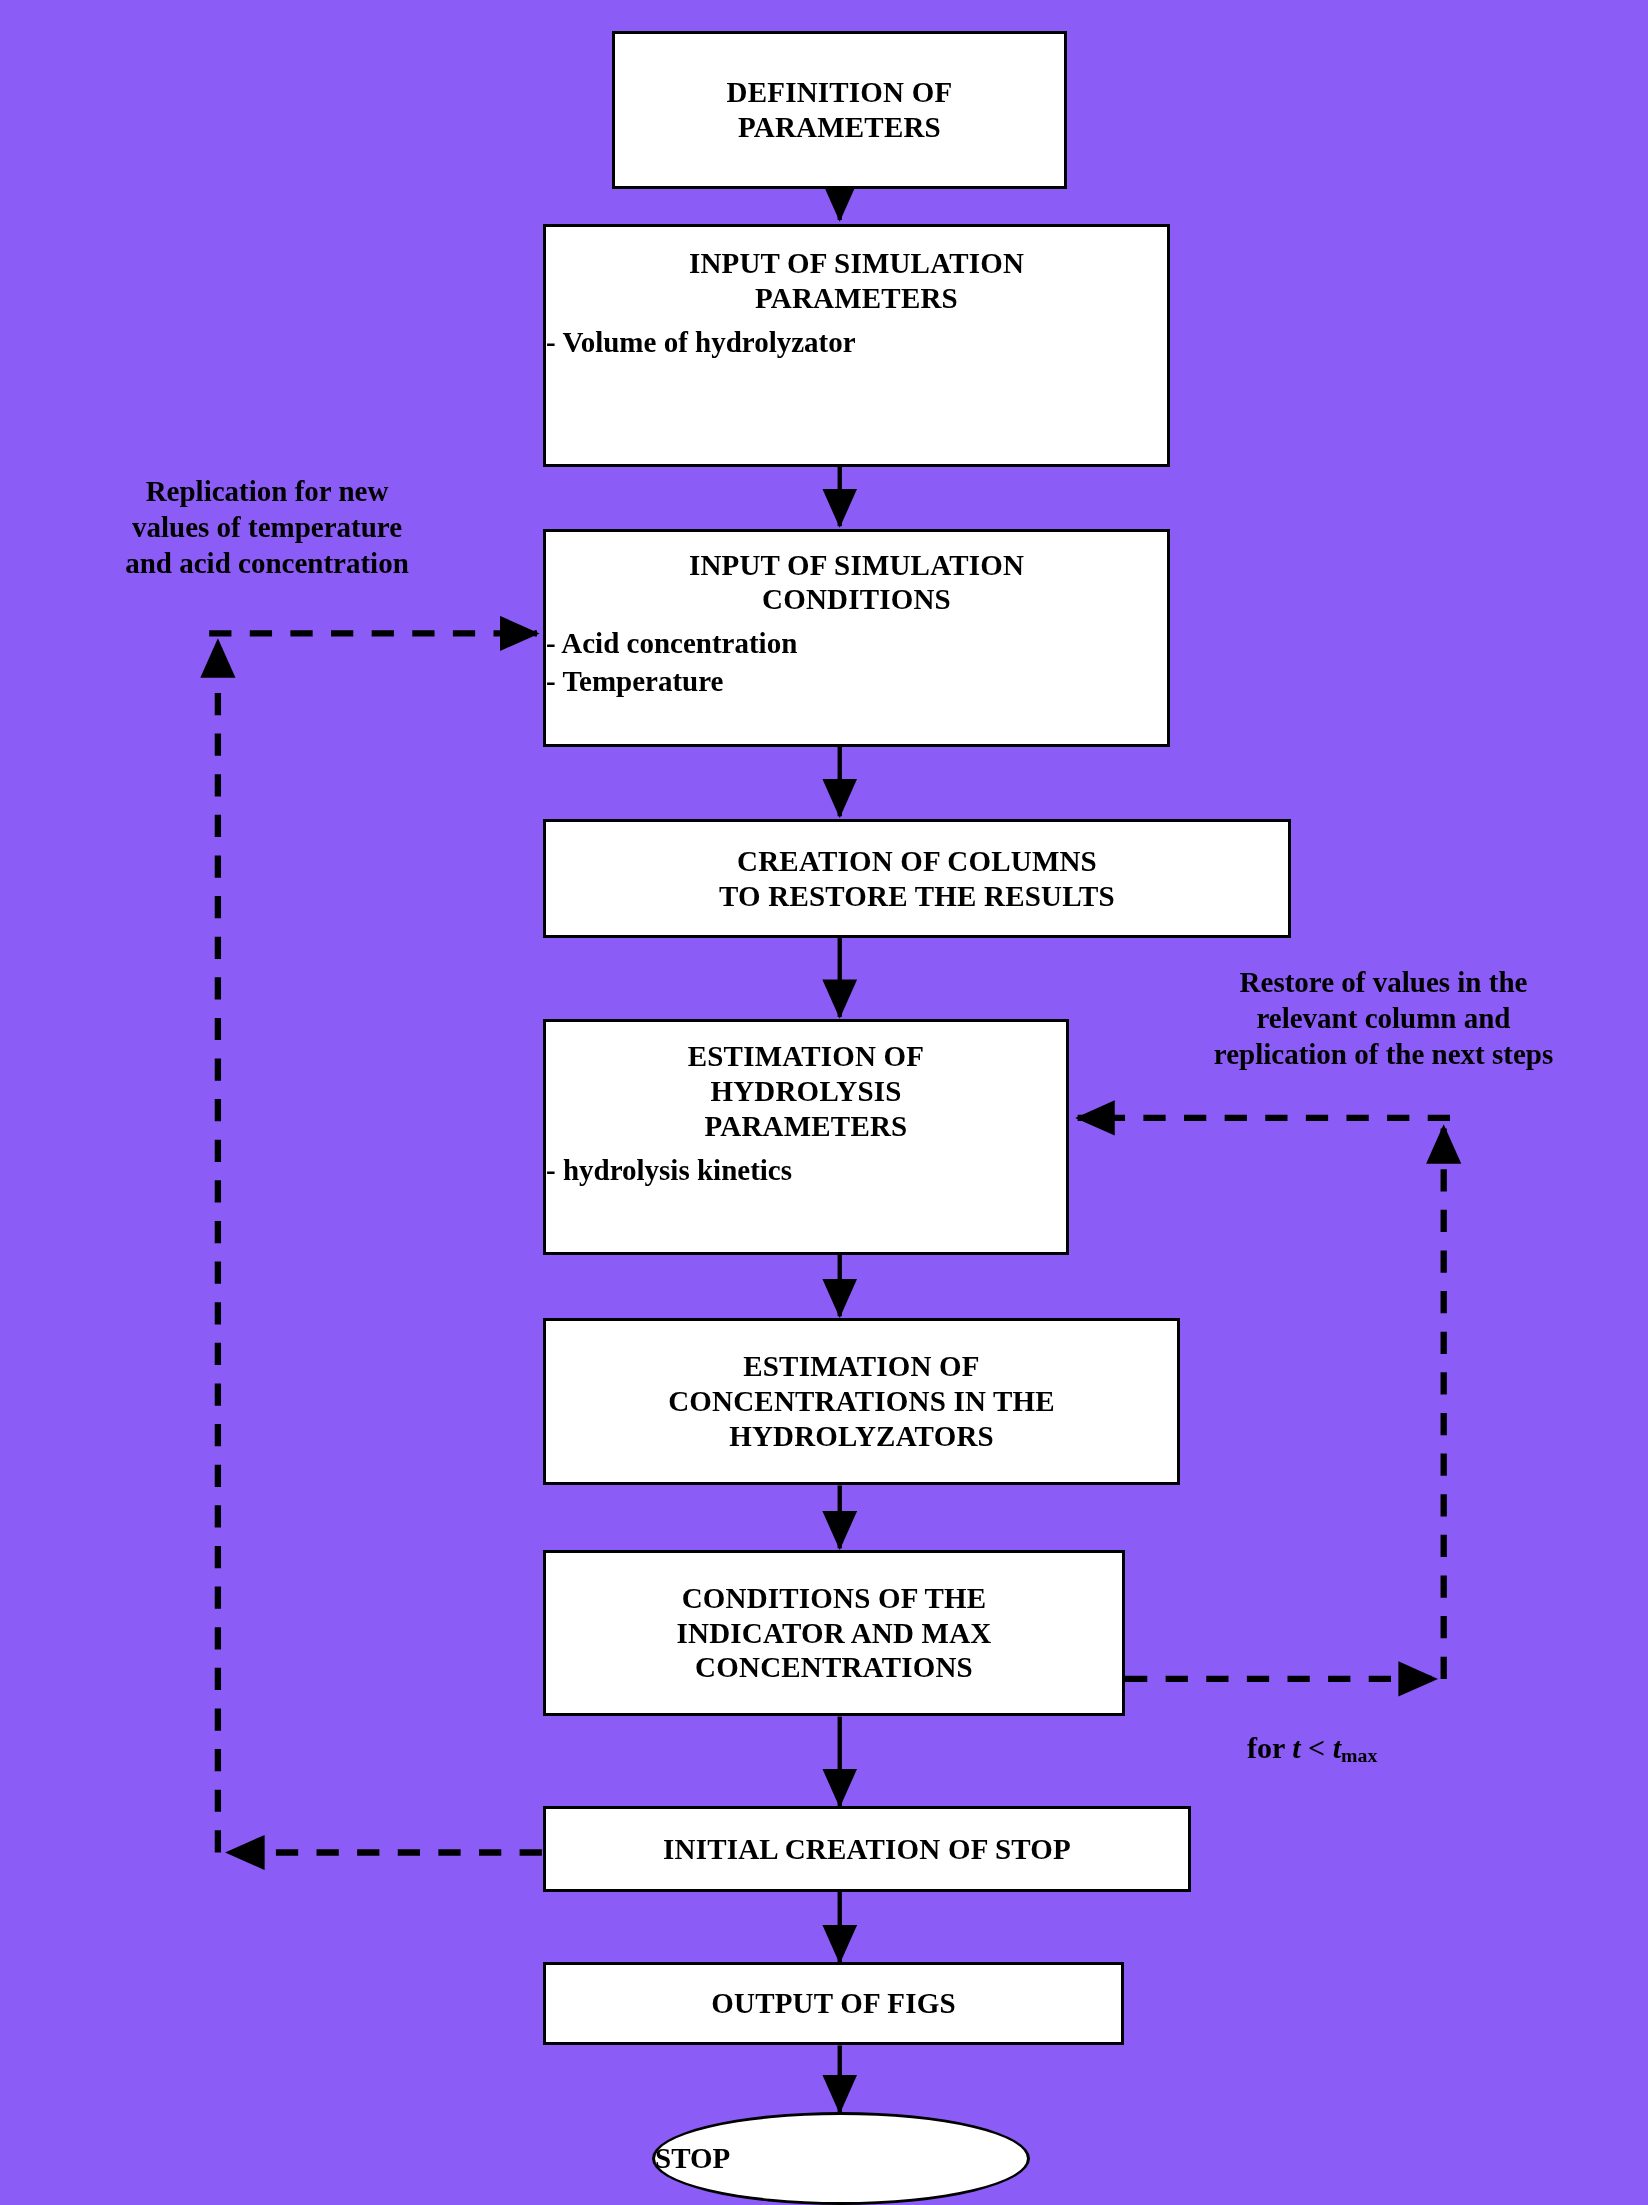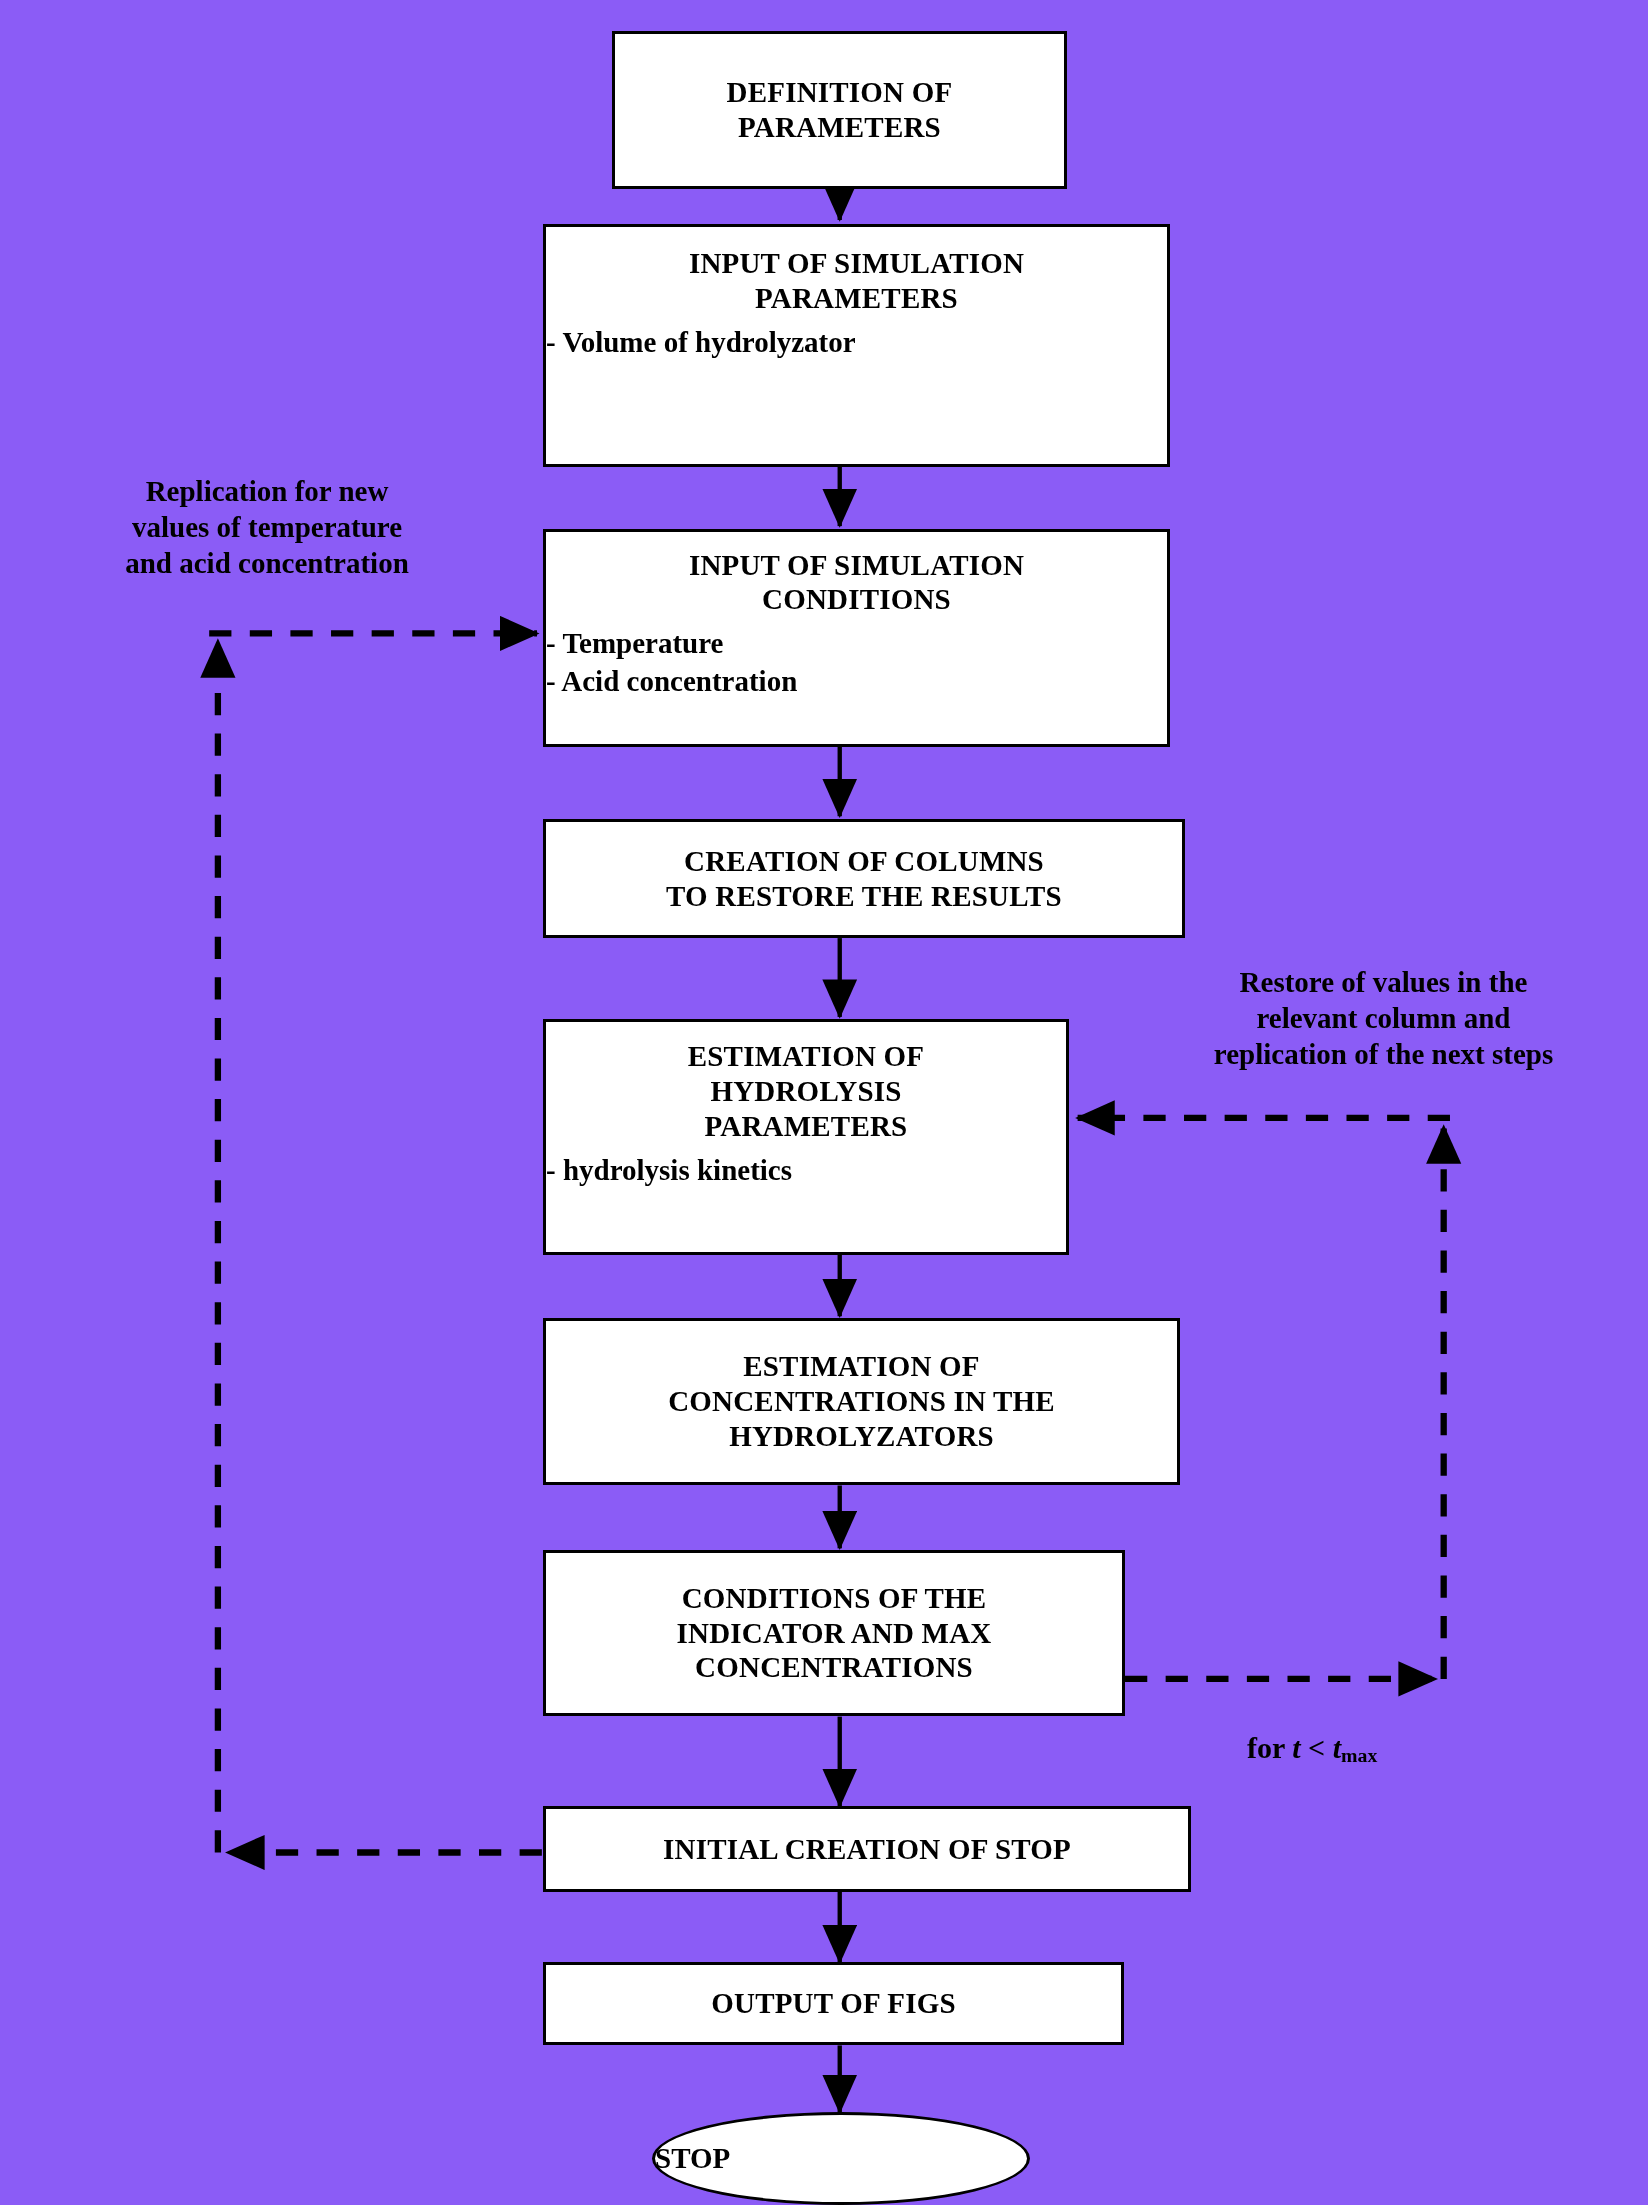--- a/index.html
+++ b/index.html
@@ -139,26 +139,26 @@
 PARAMETERS</div>
     <div class="bullets t60">
       <div>- Volume of hydrolyzator</div>
     </div>
   </div>
 
   <div class="node" style="left:543px; top:529px; width:627px; height:218px; justify-content:flex-start; padding-top:15.5px;">
     <div class="title t60">INPUT OF SIMULATION
 CONDITIONS</div>
     <div class="bullets t60">
+      <div>- Acid concentration</div>
       <div>- Temperature</div>
-      <div>- Acid concentration</div>
     </div>
   </div>
 
-  <div class="node" style="left:543px; top:819px; width:642px; height:119px;">
+  <div class="node" style="left:543px; top:819px; width:748px; height:119px;">
     <div class="title t60">CREATION OF COLUMNS
 TO RESTORE THE RESULTS</div>
   </div>
 
   <div class="node" style="left:543px; top:1019px; width:526px; height:236px; justify-content:flex-start; padding-top:17.4px;">
     <div class="title t60">ESTIMATION OF
 HYDROLYSIS
 PARAMETERS</div>
     <div class="bullets t60" style="">
       <div>- hydrolysis kinetics</div>

